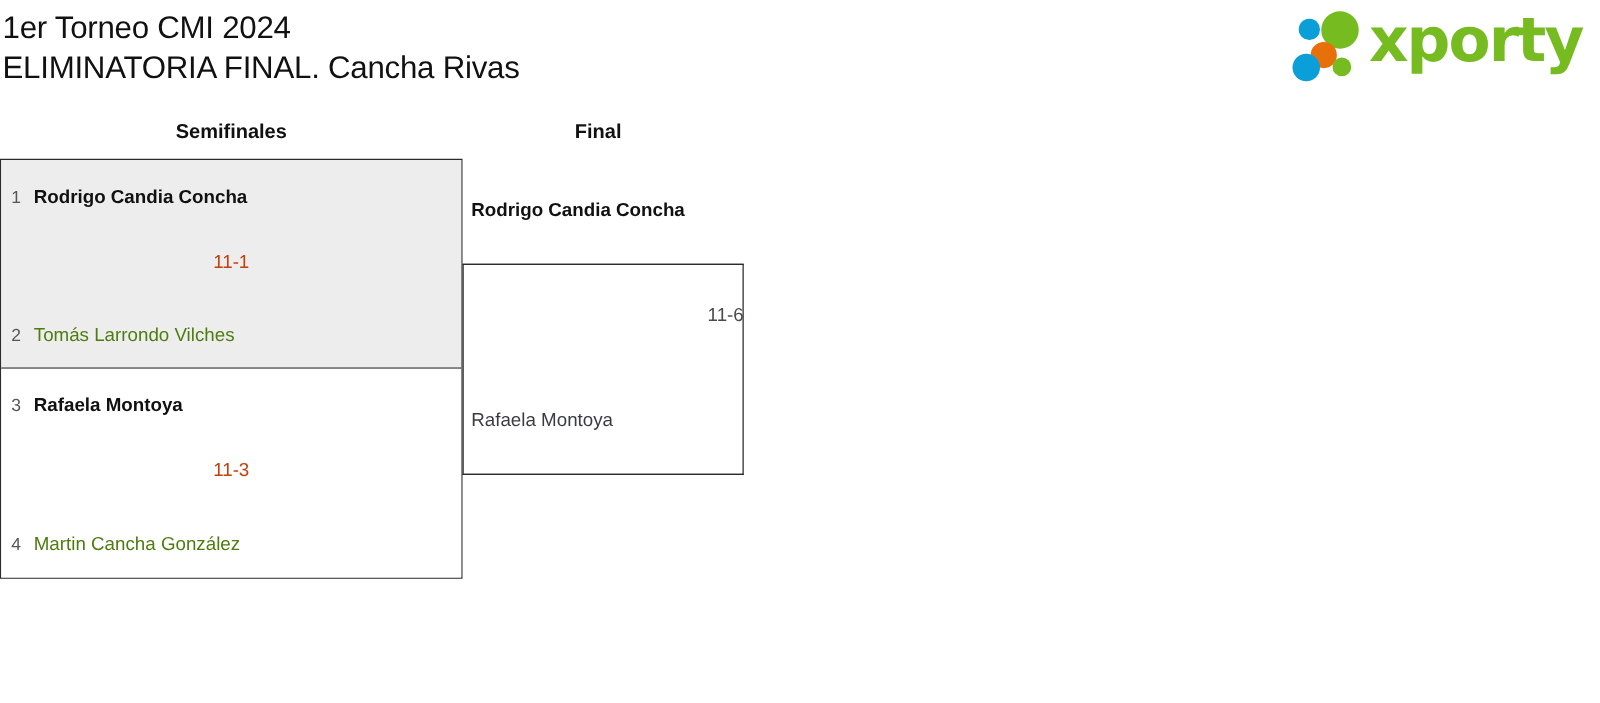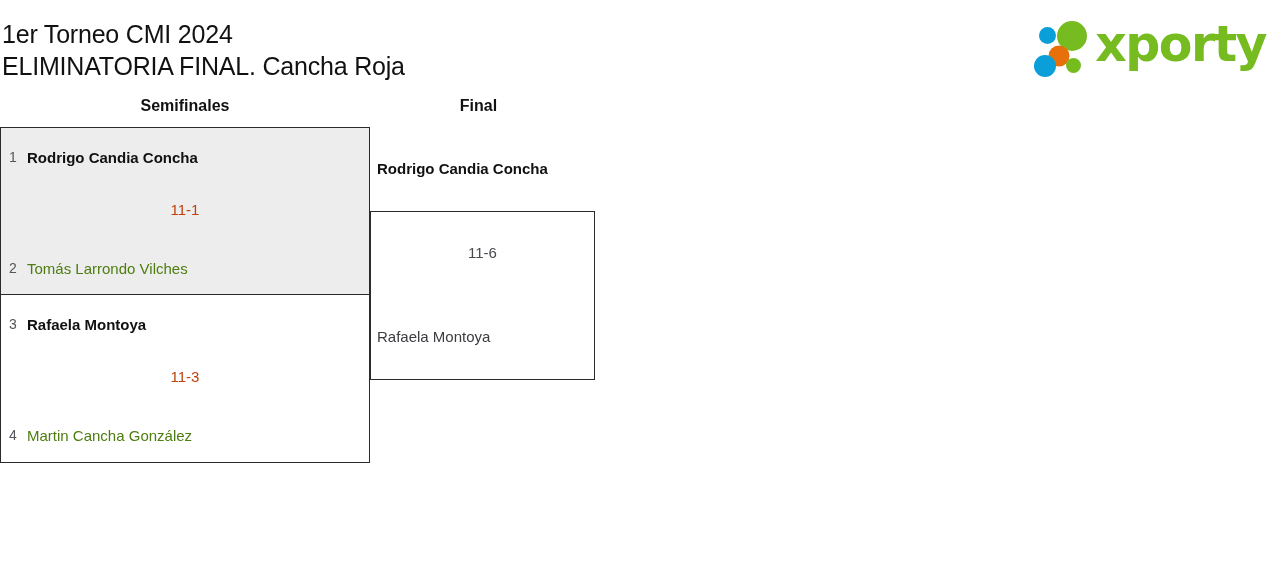--- a/index.html
+++ b/index.html
@@ -14,21 +14,21 @@
     height: 562px;
     position: relative;
     font-family: "Liberation Sans", "DejaVu Sans", sans-serif;
     color: #1a1a1a;
     overflow: hidden;
   }
 
   
   #header {
     position: absolute;
-    left: 0; top: 16px;
+    left: 0; top: 4px;
     width: 1272px;
     height: 75px;
   }
   #title-block {
     position: absolute;
     left: 2px;
     top: 2px;
     line-height: 1.28;
   }
   .title-line {
@@ -199,34 +199,34 @@
     font-size: 15px;
     font-weight: 400;
     color: #3b3c40;
     white-space: nowrap;
   }
   #final-score {
     position: absolute;
     left: 370px;
     top: 244px;
     width: 225px;
-    text-align: center;
+    text-align: right;
     font-size: 15px;
     color: #4a4b4f;
     white-space: nowrap;
   }
 </style>
 </head>
 <body>
 
 <div id="header">
 
   <div id="title-block">
     <span class="title-line">1er Torneo CMI 2024</span>
-    <span class="title-line">ELIMINATORIA FINAL. Cancha Roja</span>
+    <span class="title-line">ELIMINATORIA FINAL. Cancha Rivas</span>
   </div>
 
   <div id="logo">
     <svg id="logo-dots" width="64" height="60" viewBox="0 0 64 60">
       <circle cx="14.5" cy="15.5" r="8.5" fill="#0a9fd8"></circle>
       <circle cx="39" cy="16" r="15" fill="#76bc21"></circle>
       <circle cx="26" cy="36" r="10.5" fill="#e8700a"></circle>
       <circle cx="12" cy="46" r="11" fill="#0a9fd8"></circle>
       <circle cx="40.5" cy="45.5" r="7.5" fill="#76bc21"></circle>
     </svg>

